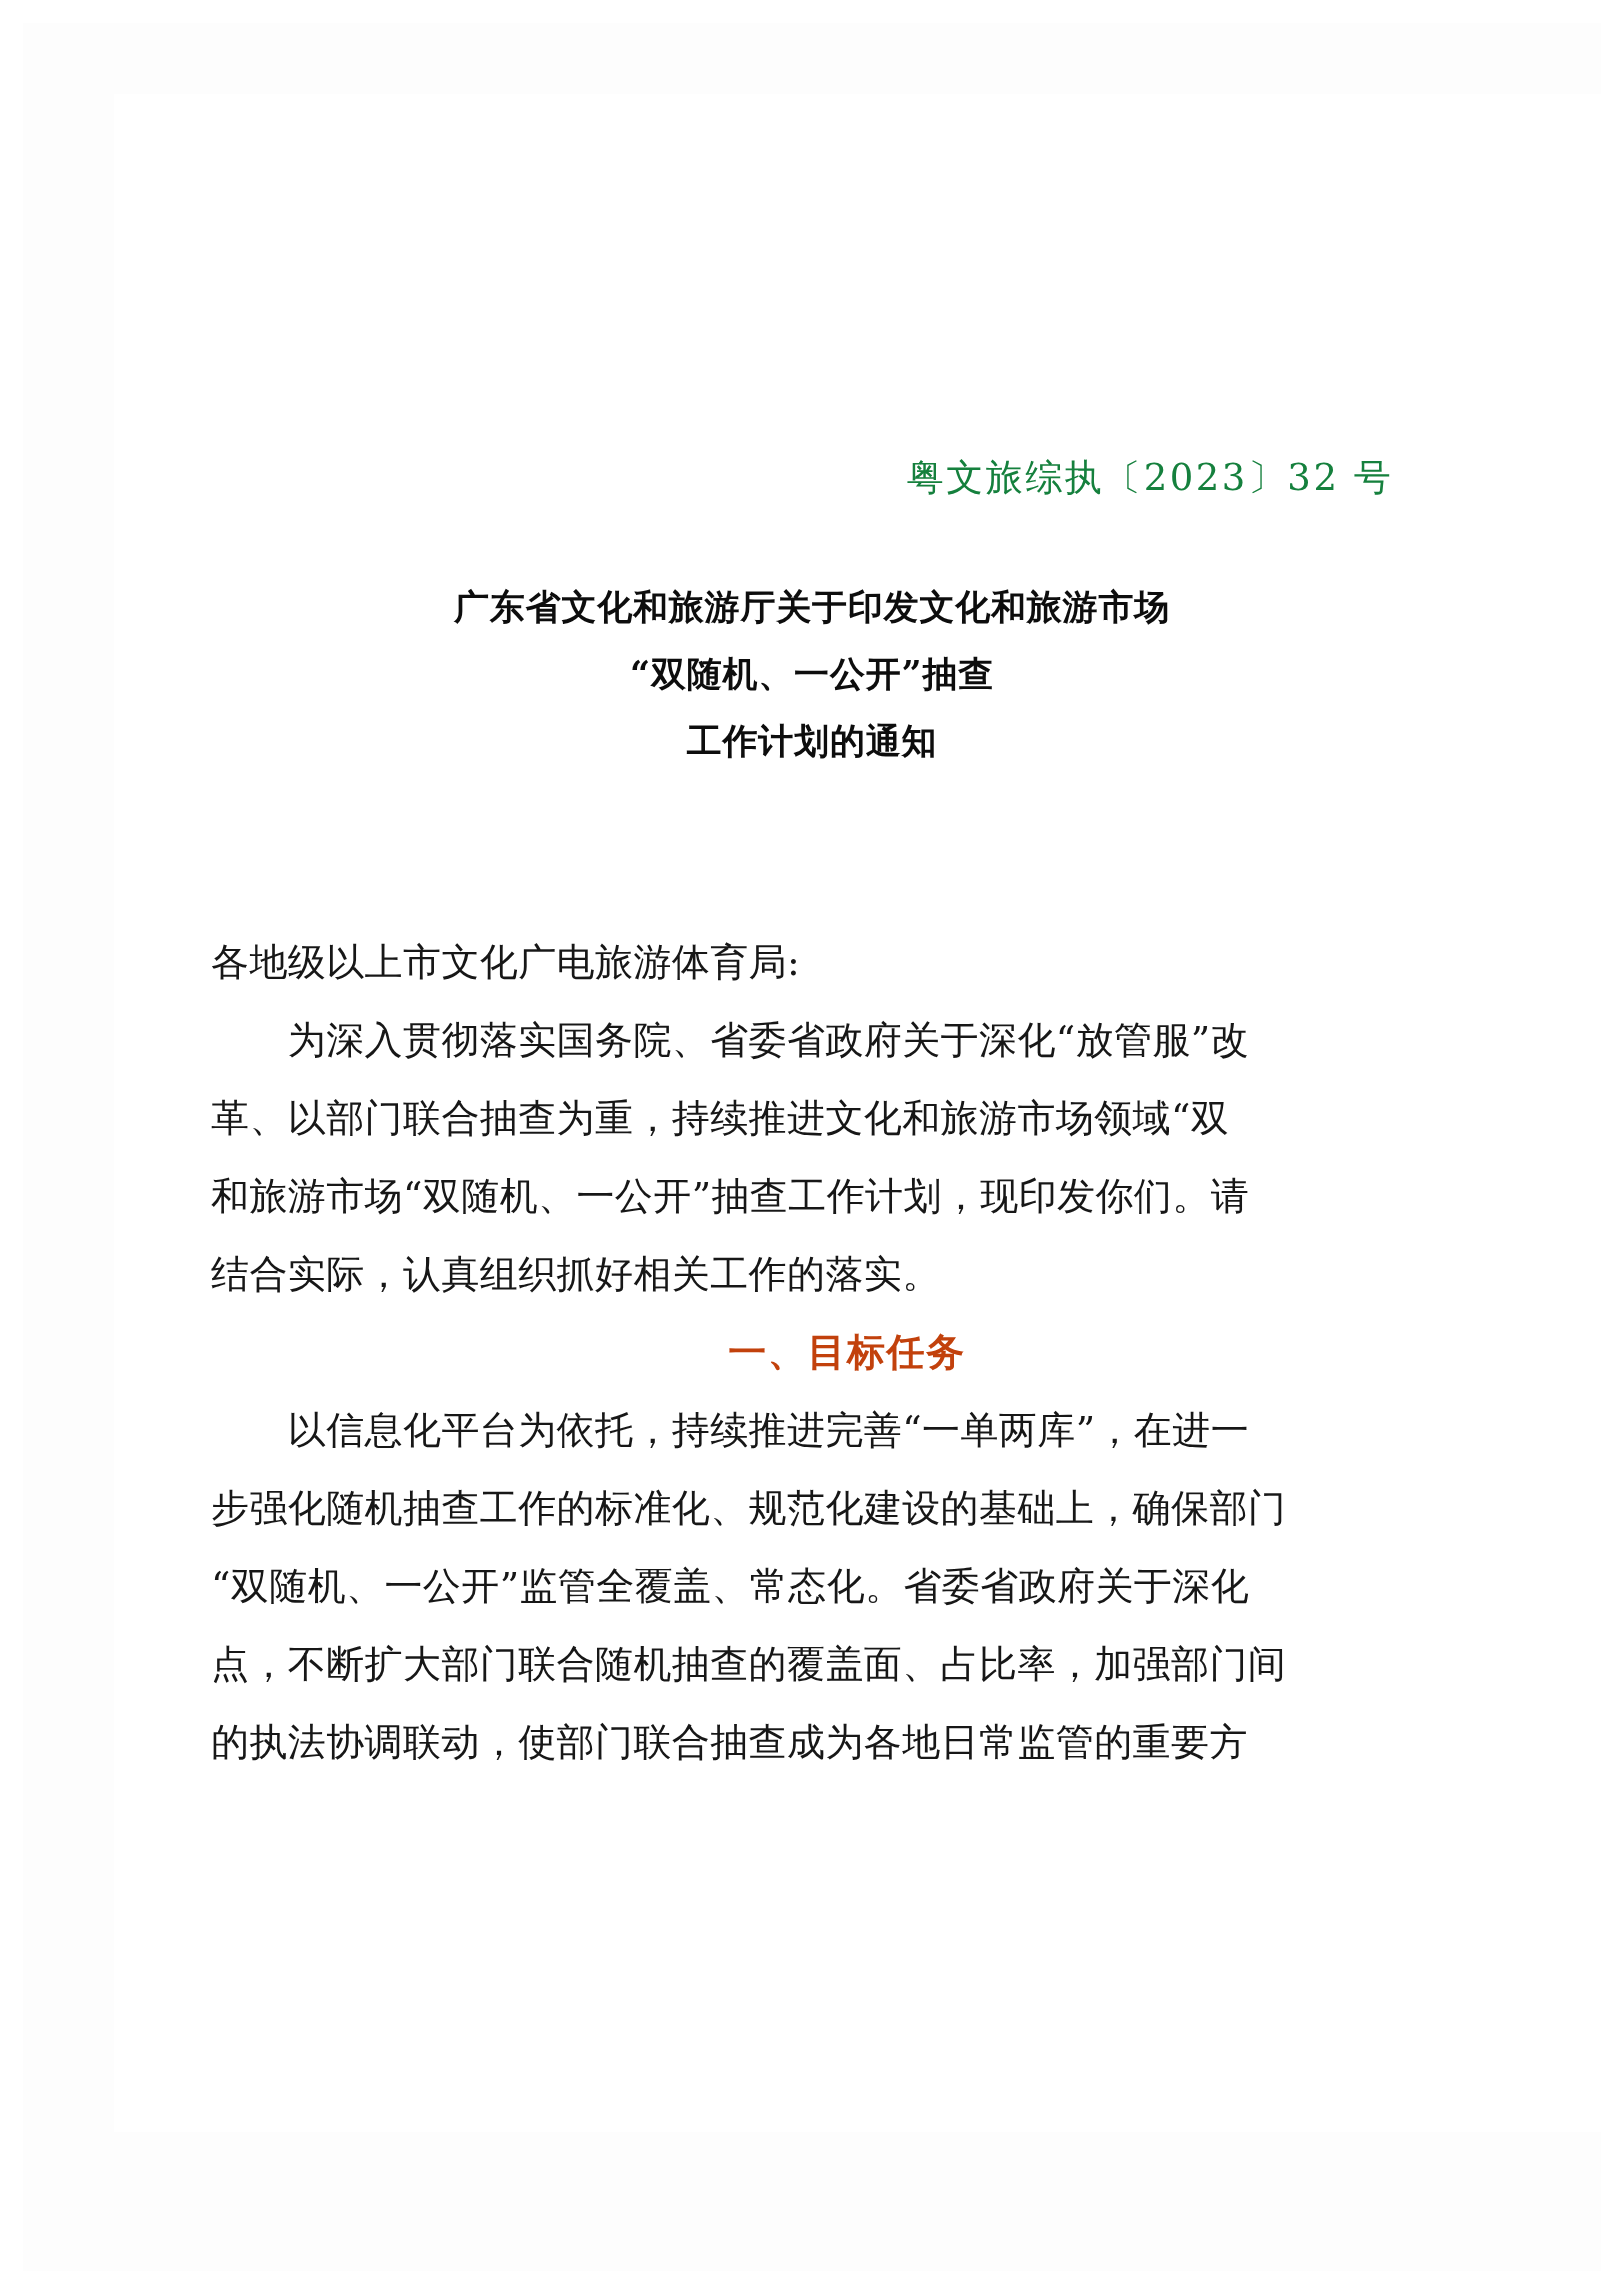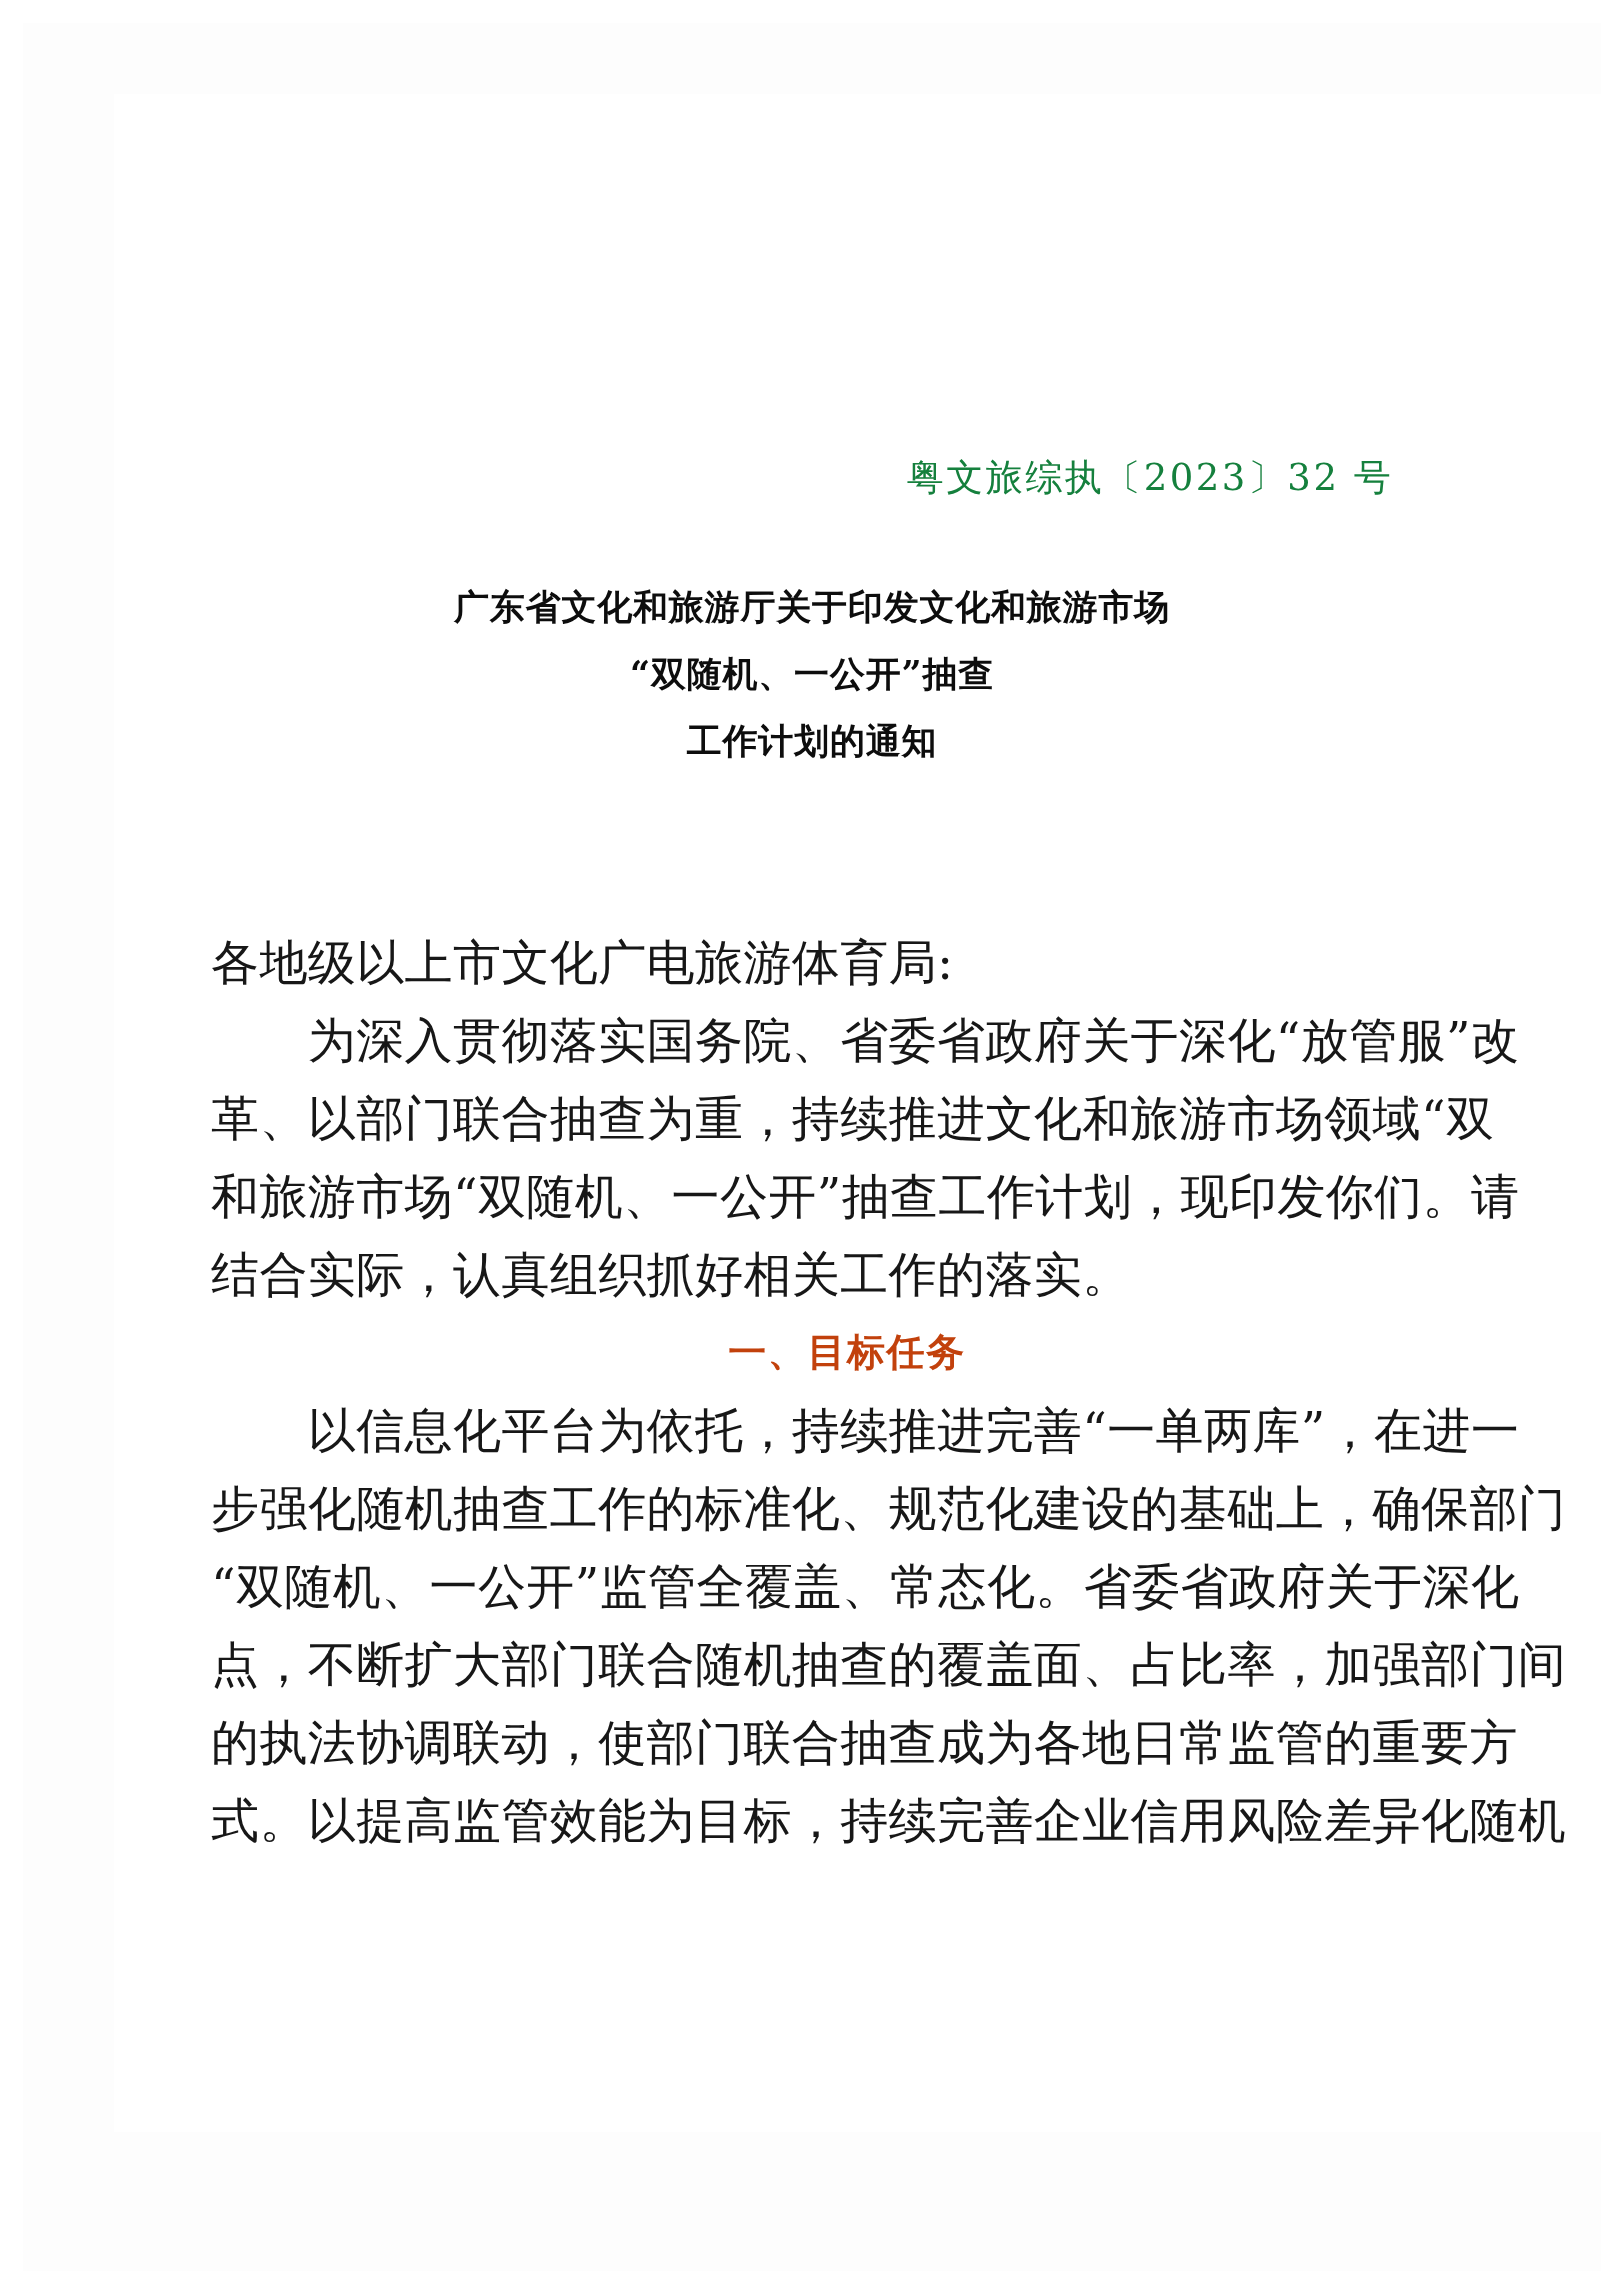--- a/index.html
+++ b/index.html
@@ -78,21 +78,21 @@
   
   .body-block {
     position: absolute;
     left: 211px;
     top: 923px;
     width: 1195px;
   }
   .bline {
     display: block;
     font-family: "DejaVu Serif", "Liberation Serif", serif;
-    font-size: 48px;
+    font-size: 38px;
     line-height: 78px;
     letter-spacing: 0.4px;
     color: #171717;
     white-space: nowrap;
     height: 78px;
   }
   .section-head {
     display: block;
     font-family: "DejaVu Serif", "Liberation Serif", serif;
     font-weight: bold;
@@ -131,18 +131,17 @@
     <span class="bline">和旅游市场“双随机、一公开”抽查工作计划，现印发你们。请</span>
     <span class="bline">结合实际，认真组织抓好相关工作的落实。</span>
 
     <span class="section-head">一、目标任务</span>
 
     <span class="bline">　　以信息化平台为依托，持续推进完善“一单两库”，在进一</span>
     <span class="bline">步强化随机抽查工作的标准化、规范化建设的基础上，确保部门</span>
     <span class="bline">“双随机、一公开”监管全覆盖、常态化。省委省政府关于深化</span>
     <span class="bline">点，不断扩大部门联合随机抽查的覆盖面、占比率，加强部门间</span>
     <span class="bline">的执法协调联动，使部门联合抽查成为各地日常监管的重要方</span>
-    <span class="bline">式。以提高监管效能为目标，持续完善企业信用风险差异化随机</span>
 
   </div>
 
 </div>
 
 
 </body></html>

